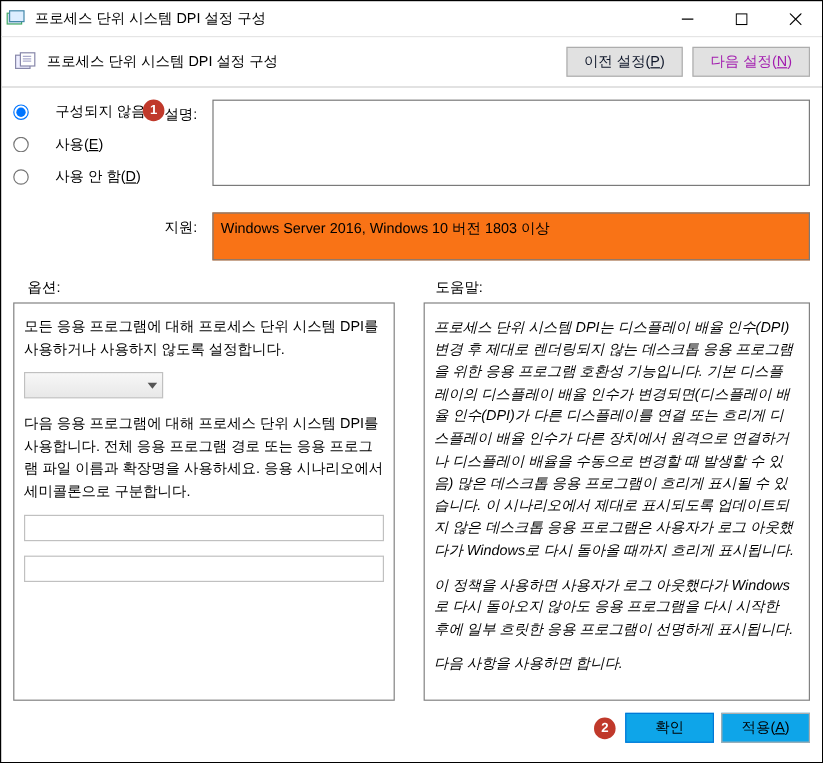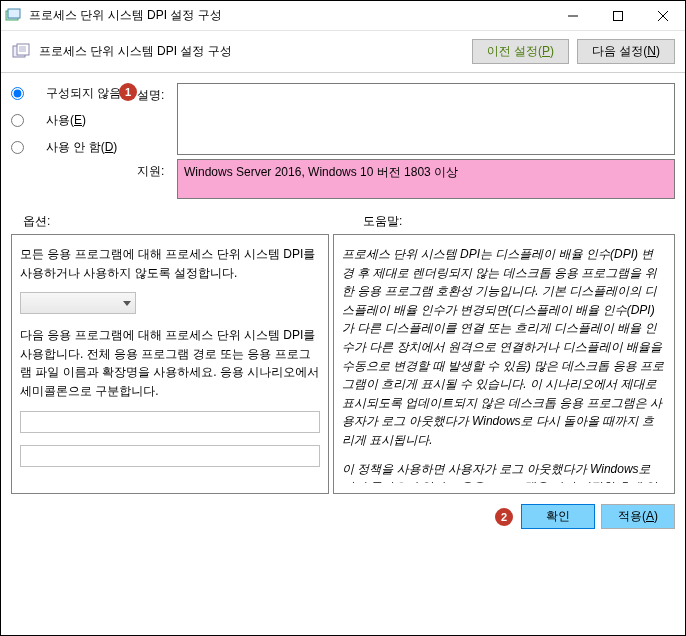--- a/index.html
+++ b/index.html
@@ -6,55 +6,55 @@
   body { background: #fff; width: 686px; height: 636px; border: 1px solid #000; overflow: hidden; }
   
   .titlebar { height: 30px; display: flex; align-items: center; border-bottom: 1px solid #e5e5e5; }
   .titlebar .icon { width: 24px; display: flex; align-items: center; justify-content: center; }
   .titlebar .title { flex: 1; padding-left: 4px; font-size: 12px; }
   .winbtn { width: 45px; height: 29px; display: flex; align-items: center; justify-content: center; }
   
   .header-row { display: flex; align-items: center; padding: 8px 10px; border-bottom: 1px solid #d0d0d0; gap: 8px; }
   .header-row .hicon { width: 20px; height: 20px; display:flex; align-items:center; justify-content:center; }
   .header-row .htitle { flex: 1; font-size: 12px; }
-  .navbtn { border: 1px solid #adadad; background: #e1e1e1; padding: 3px 14px; font-size: 12px; color: #4d7c0f; }
-  .navbtn.enabled { color: #000000; }
+  .navbtn { border: 1px solid #adadad; background: #e1e1e1; padding: 3px 14px; font-size: 12px; color: #0f172a; }
+  .navbtn.enabled { color: #a21caf; }
   .navbtn .ul { text-decoration: underline; }
   
   .config-area { padding: 10px 10px 6px 10px; display: flex; gap: 8px; }
   .radio-col { width: 118px; padding-top: 2px; }
   .radio-item { display: flex; align-items: center; gap: 22px; margin-bottom: 10px; position: relative; }
   .radio-item input[type=radio] { width: 13px; height: 13px; }
   .radio-item .rlabel { font-size: 12px; }
   .badge { position: absolute; right: -8px; top: -2px; width: 18px; height: 18px; border-radius: 50%; background: #c0392b; color: #fff; display: flex; align-items: center; justify-content: center; font-size: 11px; font-weight: bold; }
   
-  .desc-col { flex: 1; display: flex; flex-direction: column; gap: 4px; }
+  .desc-col { flex: 1; display: flex; flex-direction: column; gap: 22px; }
   .desc-row { display: flex; gap: 8px; }
   .desc-label { width: 32px; padding-top: 4px; font-size: 12px; }
   .desc-box { flex: 1; border: 1px solid #7a7a7a; background: #fff; height: 72px; padding: 4px; overflow-y: scroll; }
-  .supp-box { flex: 1; border: 1px solid #7a7a7a; background: #f9a8d4; height: 40px; padding: 4px 6px; overflow-y: scroll; font-size: 12px; }
+  .supp-box { flex: 1; border: 1px solid #7a7a7a; background: #f97316; height: 40px; padding: 4px 6px; overflow-y: scroll; font-size: 12px; }
   
   .labels-row { display: flex; padding: 8px 10px 4px 10px; }
   .labels-row .lab { font-size: 12px; margin-left: 12px; }
   .labels-row .lab1 { width: 328px; }
   
-  .panels-row { display: flex; padding: 0 10px; gap: 4px; height: 260px; }
+  .panels-row { display: flex; padding: 0 10px; gap: 24px; height: 332px; }
   .panel { border: 1px solid #828282; flex: 1; padding: 10px 8px; overflow-y: auto; }
   .panel.left { flex: 0 0 318px; }
   .panel p { font-size: 12px; line-height: 1.55; margin-bottom: 10px; }
   .panel .dropdown { width: 116px; height: 22px; border: 1px solid #c0c0c0; background: linear-gradient(#f7f7f7,#e8e8e8); display: flex; align-items: center; justify-content: flex-end; padding-right: 4px; margin-bottom: 12px; }
   .panel .dropdown .chev { width: 0; height: 0; border-left: 4px solid transparent; border-right: 4px solid transparent; border-top: 5px solid #555; }
   .panel .textfield { width: 100%; height: 22px; border: 1px solid #c0c0c0; background: #fff; margin-bottom: 12px; }
   
   .panel.right { position: relative; padding-right: 4px; }
   .panel.right .scrollwrap { height: 100%; overflow-y: scroll; padding-right: 6px; font-style: italic; }
   
   .footer-row { display: flex; justify-content: flex-end; align-items: center; gap: 6px; padding: 10px 10px 0 10px; position: relative; }
   .footer-row .badge2 { width: 18px; height: 18px; border-radius: 50%; background: #c0392b; color: #fff; display: flex; align-items: center; justify-content: center; font-size: 11px; font-weight: bold; margin-right: 2px; }
-  .fbtn { border: 1px solid #adadad; background: #7dd3fc; padding: 3px 0; width: 74px; text-align: center; font-size: 12px; }
+  .fbtn { border: 1px solid #adadad; background: #0ea5e9; padding: 3px 0; width: 74px; text-align: center; font-size: 12px; }
   .fbtn.default { border: 1px solid #0078d7; }
   .fbtn .ul { text-decoration: underline; }
   
   ::-webkit-scrollbar { width: 16px; }
   ::-webkit-scrollbar-track { background: #f0f0f0; }
   ::-webkit-scrollbar-thumb { background: #c2c2c2; }
   ::-webkit-scrollbar-button { background: #f0f0f0; height: 16px; }
 </style>
 </head>
 <body>

